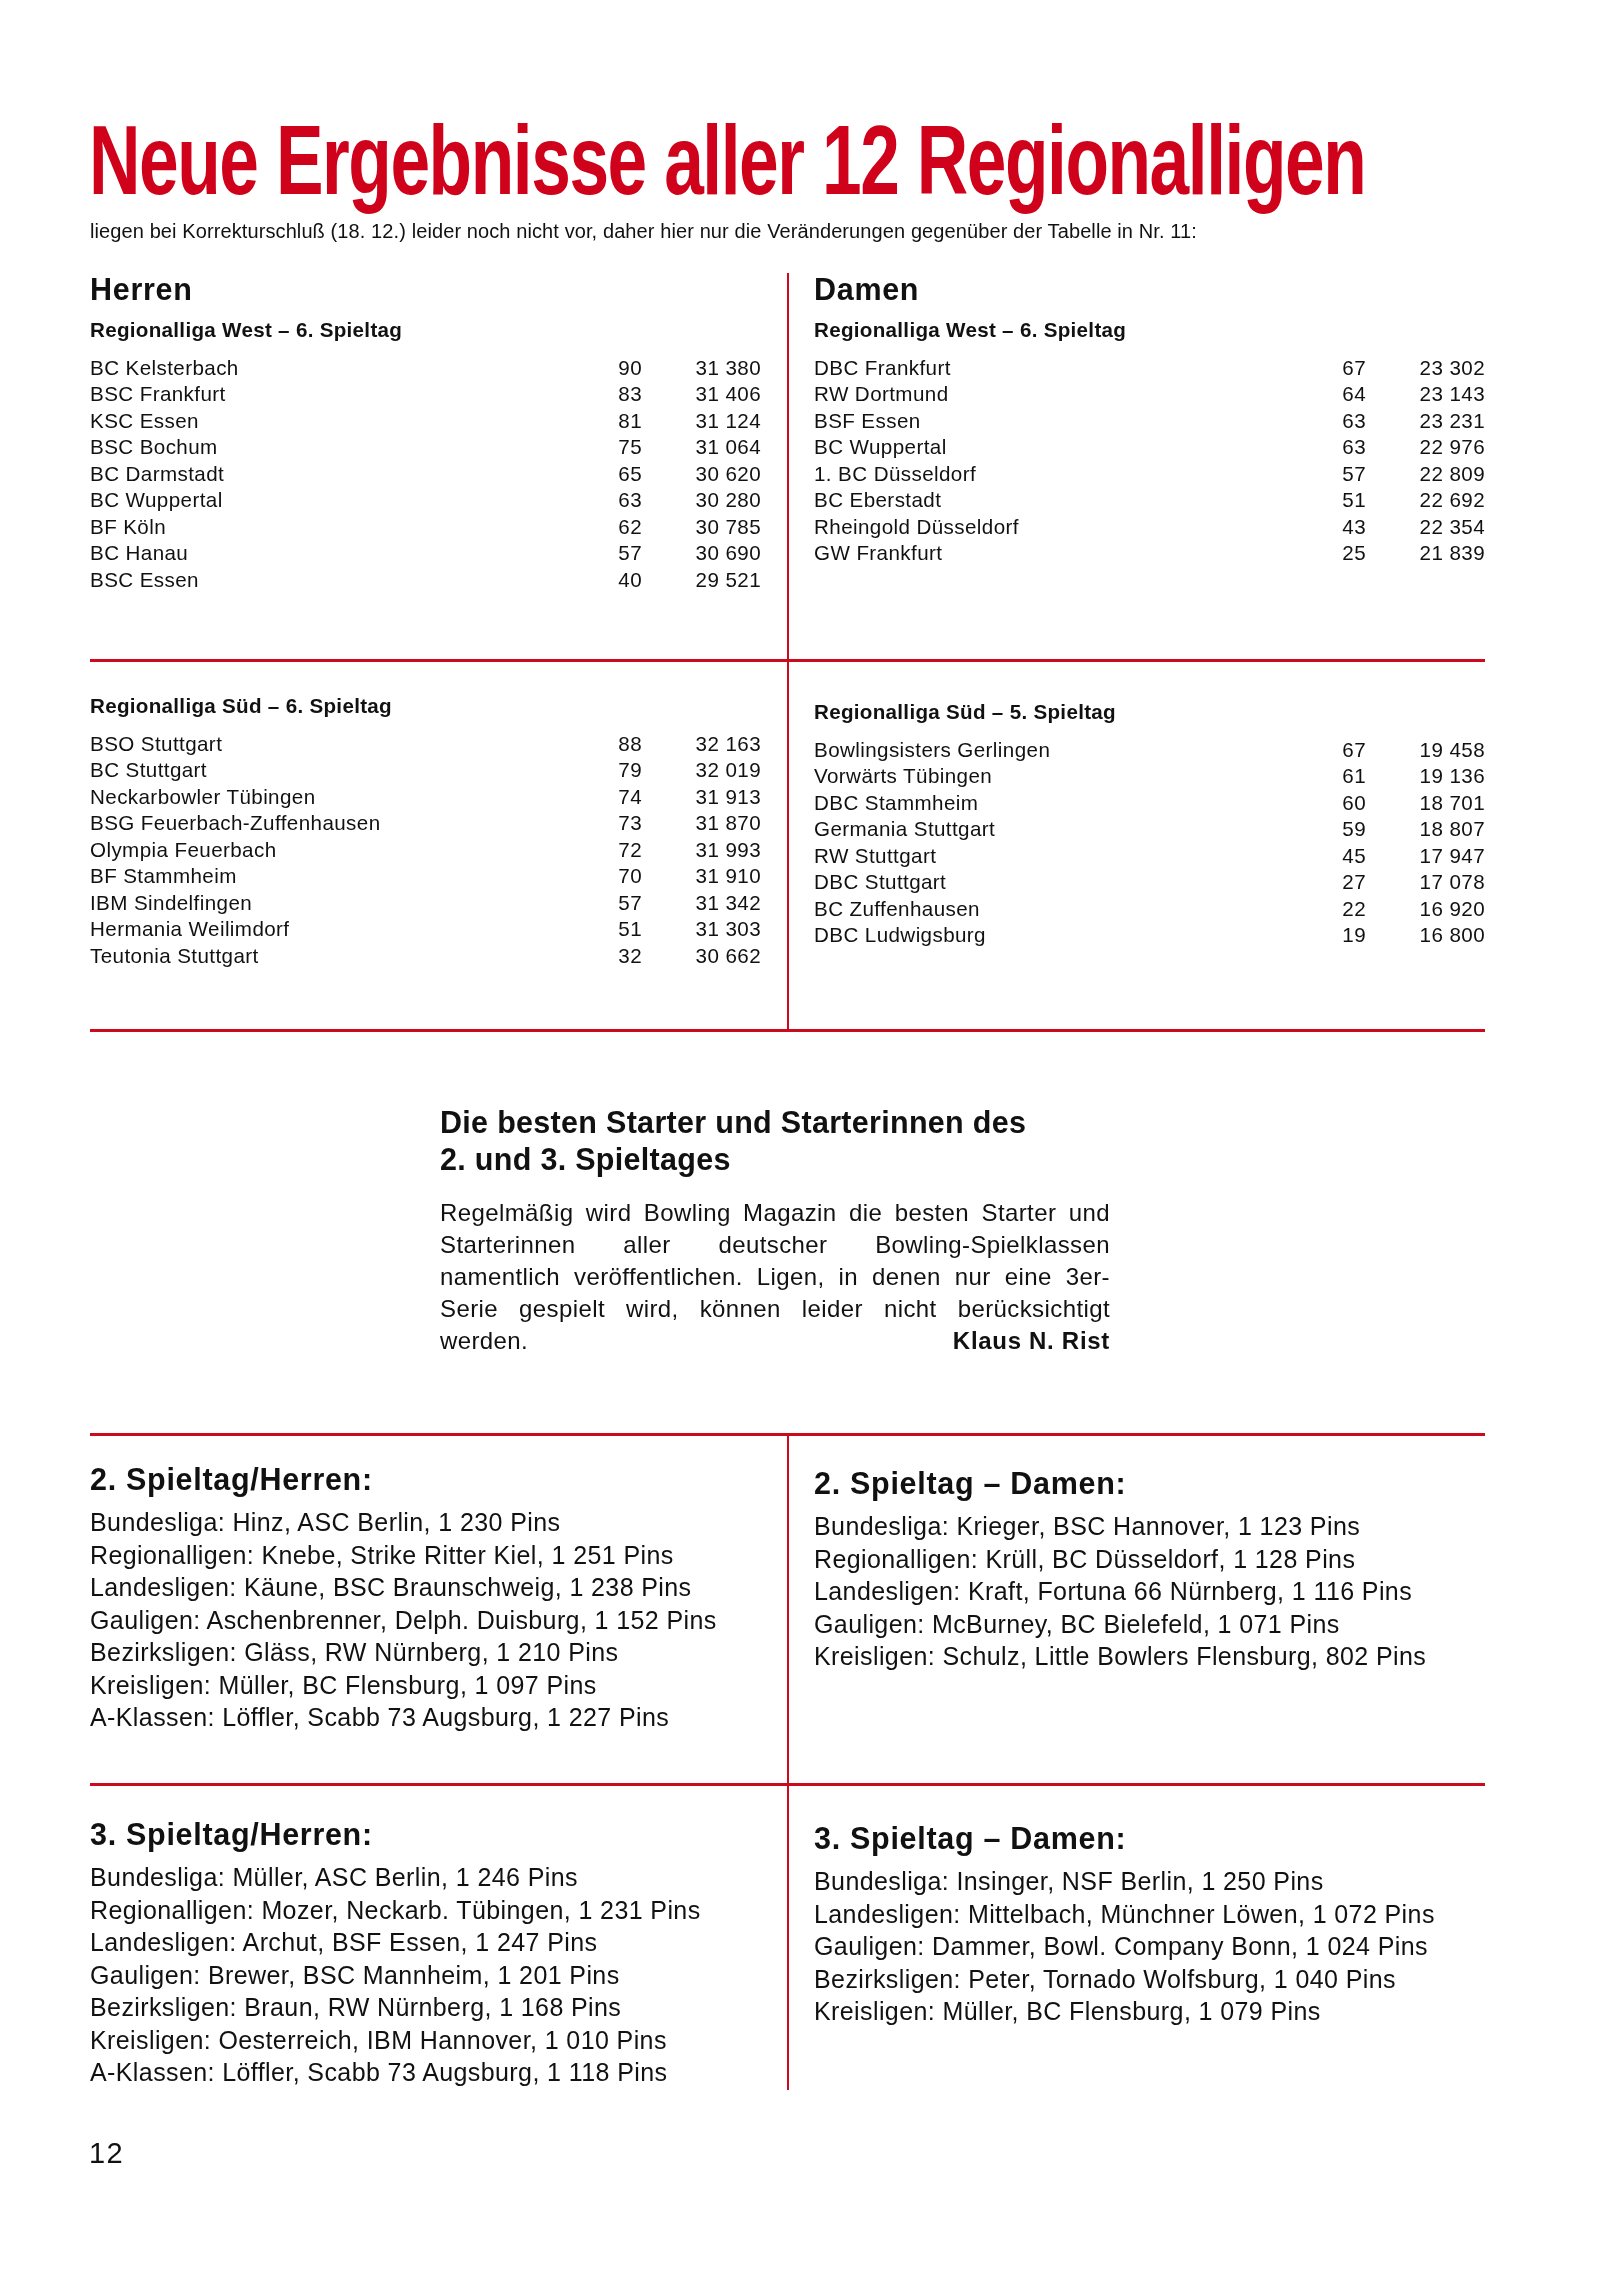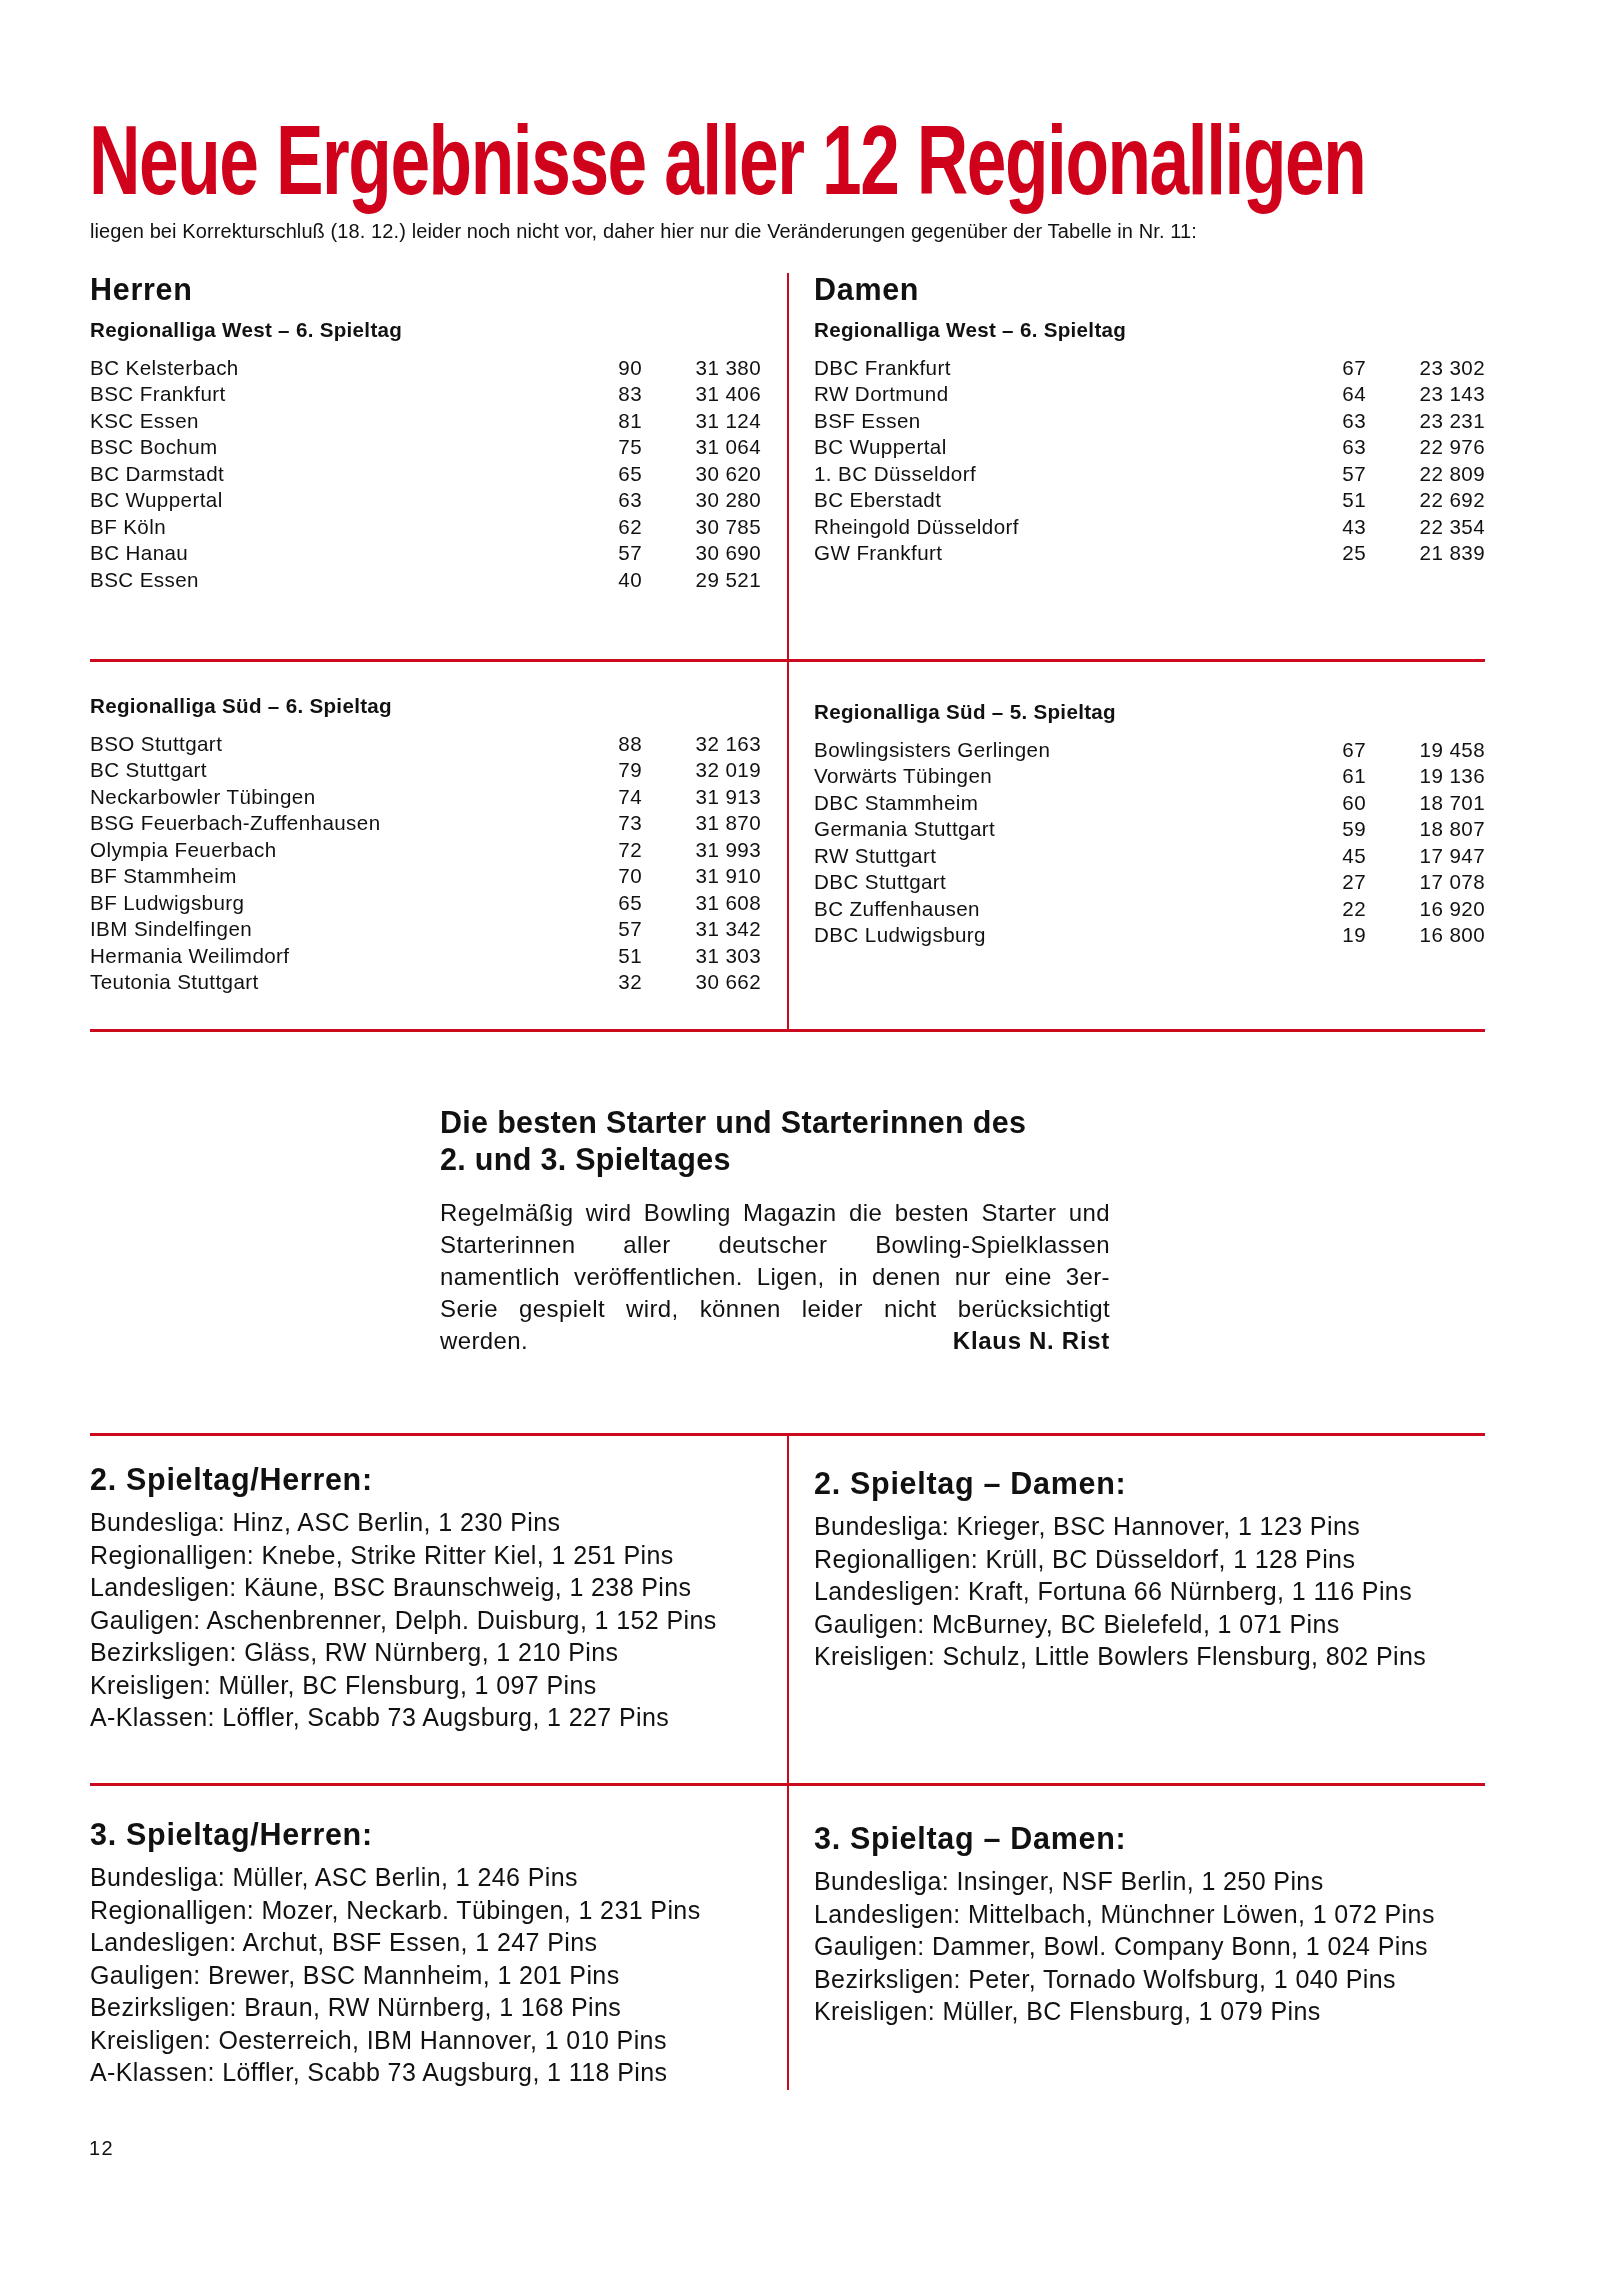--- a/index.html
+++ b/index.html
@@ -17,21 +17,21 @@
   .tbl td.pins { text-align:right; width:119px; }
   .block { position:absolute; }
   .herren { left:90px; width:671px; }
   .damen { left:814px; width:671px; }
   #besten { left:440px; top:1104px; width:670px; }
   #besten h2 { font-size:30.5px; font-weight:bold; margin:0 0 18.6px 0; line-height:37px; letter-spacing:0.3px; }
   #besten p { font-size:24px; line-height:32px; margin:0; text-align:justify; letter-spacing:0.4px; }
   #besten .author { font-weight:bold; float:right; letter-spacing:0.7px; }
   .best h3 { font-size:30.5px; font-weight:bold; margin:0 0 9.3px 0; letter-spacing:0.7px; }
   .best .line { font-size:25px; line-height:32.5px; white-space:nowrap; letter-spacing:0.4px; }
-  #pagenum { left:89px; top:2137px; font-size:20px; letter-spacing:1.3px; }
+  #pagenum { left:89px; top:2137px; font-size:29px; letter-spacing:1.3px; }
 </style>
 </head>
 <body>
 
 <div id="title" class="abs">Neue Ergebnisse aller 12 Regionalligen</div>
 <div id="intro" class="abs">liegen bei Korrekturschluß (18. 12.) leider noch nicht vor, daher hier nur die Veränderungen gegenüber der Tabelle in Nr. 11:</div>
 
 <div class="vline" style="left:787px; top:273px; height:758px;"></div>
 <div class="hline" style="left:90px; top:659px; width:1395px;"></div>
 <div class="hline" style="left:90px; top:1029px; width:1395px;"></div>
@@ -168,25 +168,20 @@
         </tr>
         <tr>
           <td>Olympia Feuerbach</td>
           <td class="pts">72</td>
           <td class="pins">31 993</td>
         </tr>
         <tr>
           <td>BF Stammheim</td>
           <td class="pts">70</td>
           <td class="pins">31 910</td>
-        </tr>
-        <tr>
-          <td>BF Ludwigsburg</td>
-          <td class="pts">65</td>
-          <td class="pins">31 608</td>
         </tr>
         <tr>
           <td>IBM Sindelfingen</td>
           <td class="pts">57</td>
           <td class="pins">31 342</td>
         </tr>
         <tr>
           <td>Hermania Weilimdorf</td>
           <td class="pts">51</td>
           <td class="pins">31 303</td>

